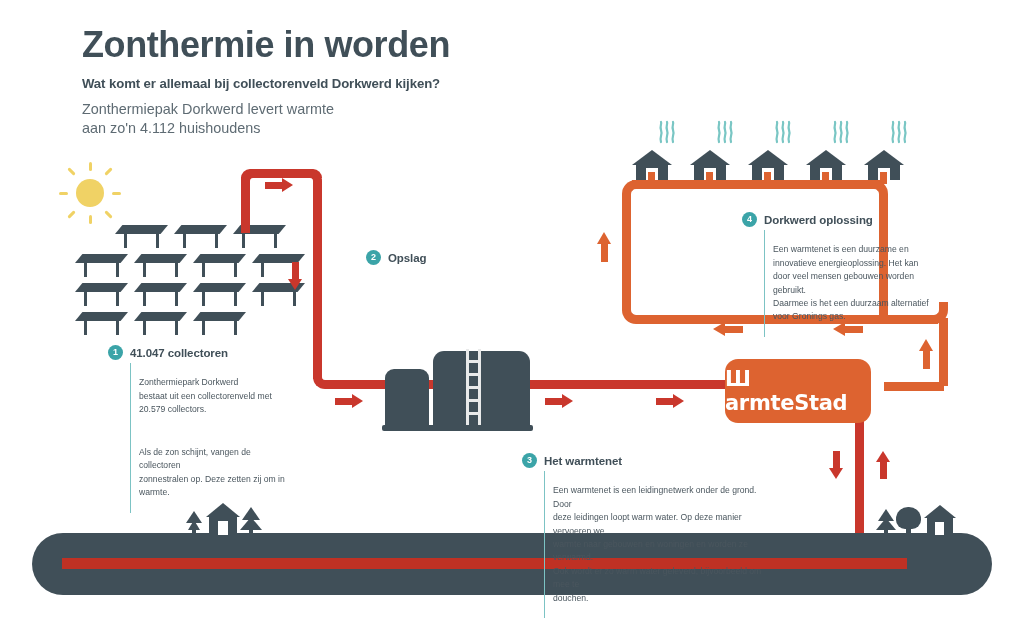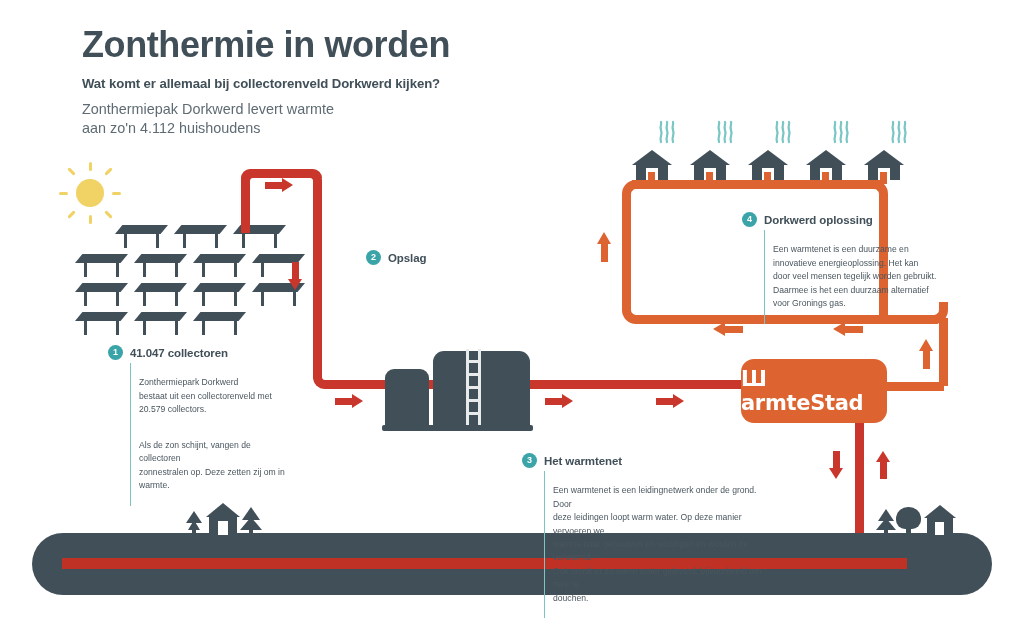--- a/index.html
+++ b/index.html
@@ -33,21 +33,21 @@
     width:15px;height:15px;border-radius:50%;background:#3ba4a8;color:#fff;
     font-size:9px;font-weight:bold;display:flex;align-items:center;
     justify-content:center;flex:0 0 auto;line-height:1;
   }
   .ctitle{font-size:11.5px;font-weight:bold;color:#404f58;letter-spacing:-0.1px;}
   .cbody{
     margin-left:22px;border-left:1.6px solid #7cc3c4;padding-left:8px;
     font-size:8.6px;line-height:13.4px;color:#4a565e;white-space:pre-line;
   }
   .cbody p{margin:0;}
-  .cbody p + p{margin-top:9px;}
+  .cbody p + p{margin-top:16px;}
 
   
   .ground{
     position:absolute;left:32px;top:533px;width:960px;height:62px;
     background:#404f58;border-radius:31px;
   }
   .groundpipe{
     position:absolute;left:62px;top:558px;width:845px;height:11px;
     background:#bf3124;
   }
@@ -62,21 +62,21 @@
     clip-path:polygon(14% 0,100% 0,86% 100%,0% 100%);
   }
   .panel .legL,.panel .legR{position:absolute;top:9px;width:3px;height:14px;background:#404f58;}
 
   .house{position:absolute;}
   .steam{position:absolute;}
 
   .tank{position:absolute;background:#404f58;}
 
   .logo{
-    position:absolute;left:741px;top:359px;width:146px;height:64px;
+    position:absolute;left:725px;top:359px;width:146px;height:64px;
     background:#dd6330;border-radius:13px;
     display:flex;align-items:center;justify-content:center;
   }
   .logo .txt{
     color:#ffffff;font-size:21px;font-weight:bold;letter-spacing:-0.3px;
     font-family:"DejaVu Sans", sans-serif;
   }
   .logo .wmark{letter-spacing:-1.6px;display:inline-block;}
 </style>
 </head>
@@ -437,20 +437,20 @@
     </div>
 
     <div class="callout" style="left:742px;top:212px;width:200px;">
       <div class="chead">
         <span class="badge">4</span>
         <span class="ctitle">Dorkwerd oplossing</span>
       </div>
       <div class="cbody">
         <p>Een warmtenet is een duurzame en
 innovatieve energieoplossing. Het kan
-door veel mensen tegelijk worden gebruikt.
+door veel mensen gebouwen worden gebruikt.
 Daarmee is het een duurzaam alternatief
 voor Gronings gas.</p>
       </div>
     </div>
 
   </div>
 </div>
 
 </body></html>

